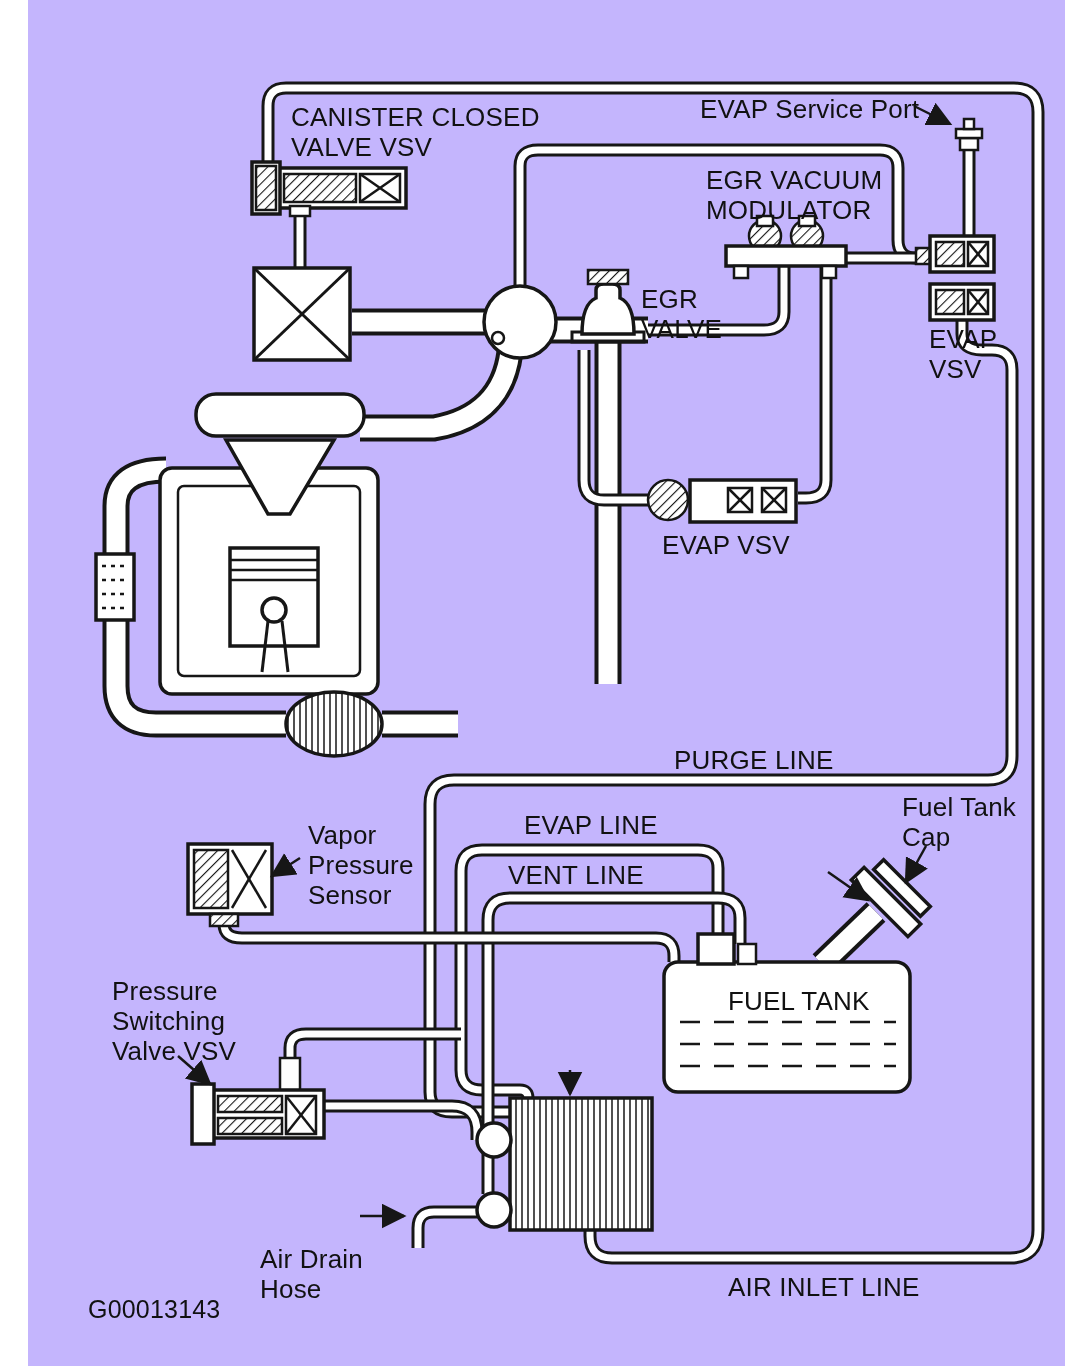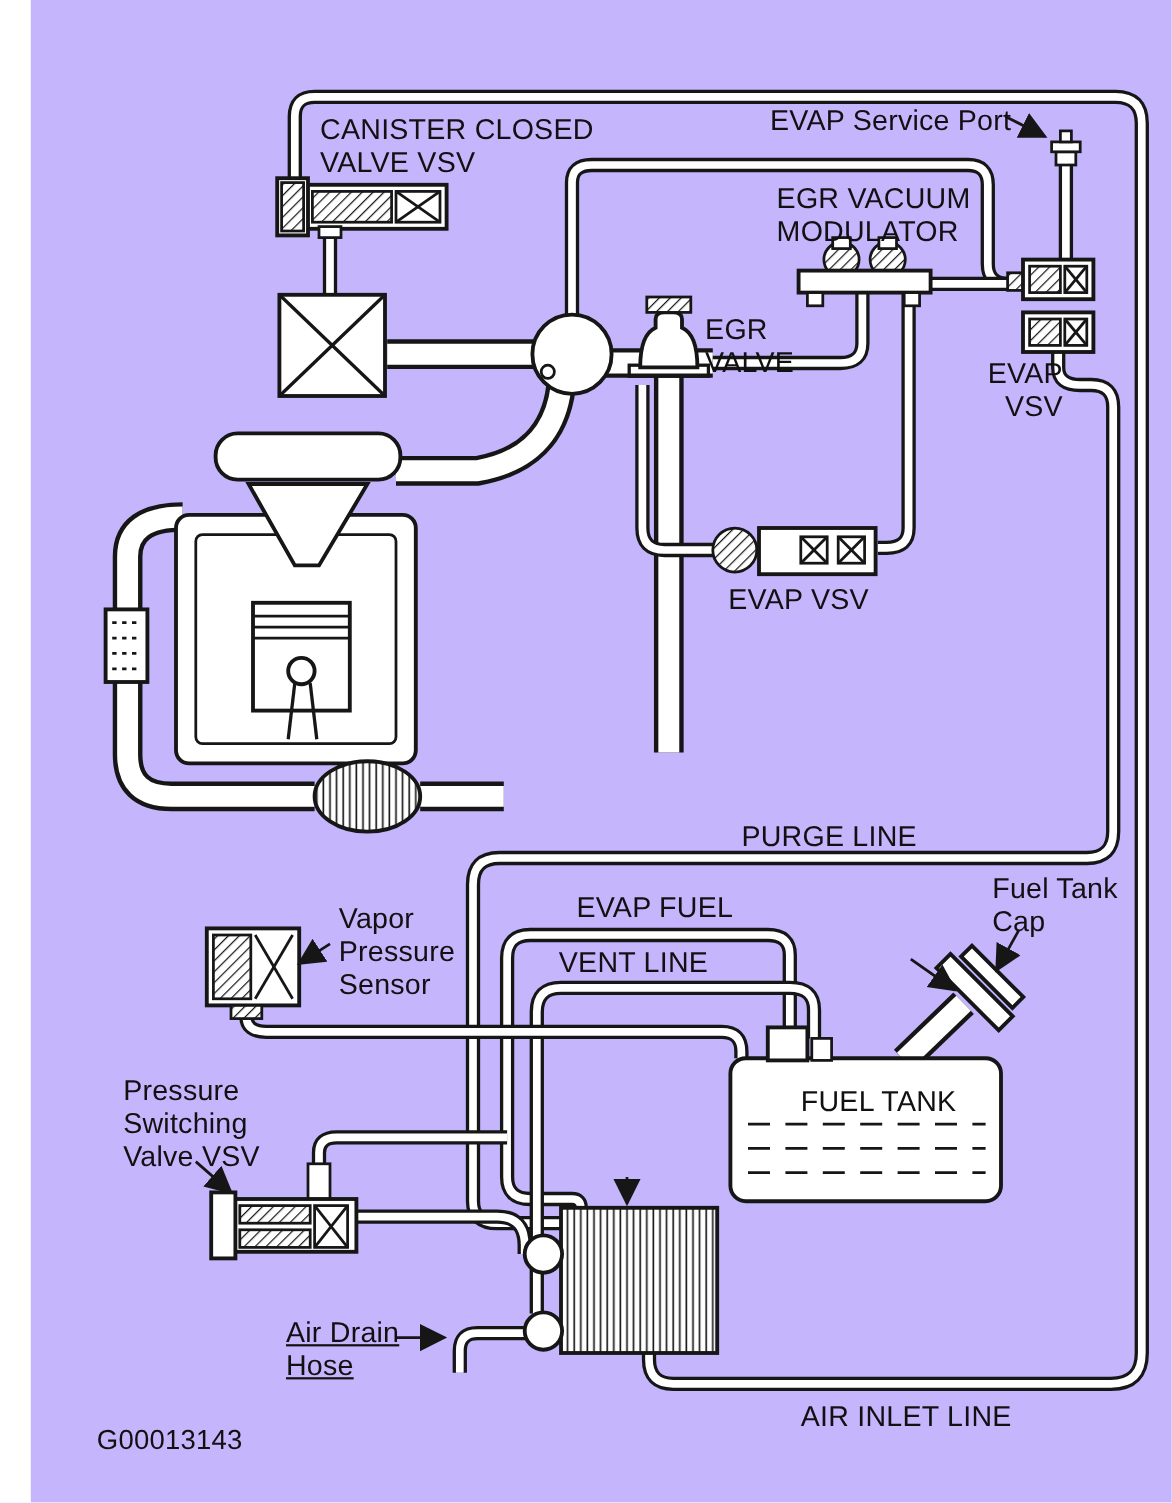--- a/index.html
+++ b/index.html
@@ -298,33 +298,33 @@
   </g>
 </svg>
 
 <div class="label" style="left:263px;top:102px;">CANISTER CLOSED
 VALVE VSV</div>
 <div class="label" style="left:672px;top:94px;">EVAP Service Port</div>
 <div class="label" style="left:678px;top:165px;">EGR VACUUM
 MODULATOR</div>
 <div class="label" style="left:613px;top:284px;">EGR
 VALVE</div>
-<div class="label" style="left:870px;top:324px;text-align:right;">EVAP
+<div class="label" style="left:901px;top:324px;">EVAP
 VSV</div>
 <div class="label" style="left:634px;top:530px;">EVAP VSV</div>
 <div class="label" style="left:646px;top:745px;text-align:center;">PURGE LINE</div>
 <div class="label" style="left:280px;top:820px;">Vapor
 Pressure
 Sensor</div>
-<div class="label" style="left:496px;top:810px;">EVAP FUEL</div>
+<div class="label" style="left:496px;top:810px;">EVAP LINE</div>
 <div class="label" style="left:480px;top:860px;">VENT LINE</div>
 <div class="label" style="left:874px;top:792px;">Fuel Tank
 Cap</div>
 <div class="label" style="left:700px;top:986px;">FUEL TANK</div>
 <div class="label" style="left:84px;top:976px;">Pressure
 Switching
 Valve VSV</div>
-<div class="label" style="left:232px;top:1196px;text-decoration:underline;">Air Drain
+<div class="label" style="left:232px;top:1244px;">Air Drain
 Hose</div>
 <div class="label" style="left:700px;top:1272px;">AIR INLET LINE</div>
 <div class="label small" style="left:60px;top:1295px;">G00013143</div>
 
 </div>
 
 </body></html>

